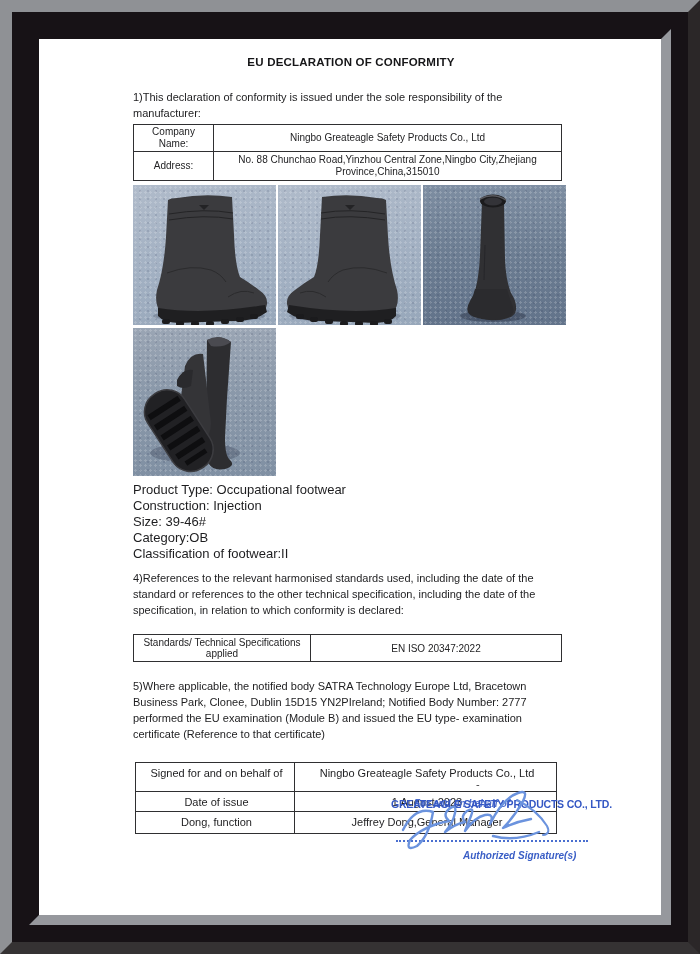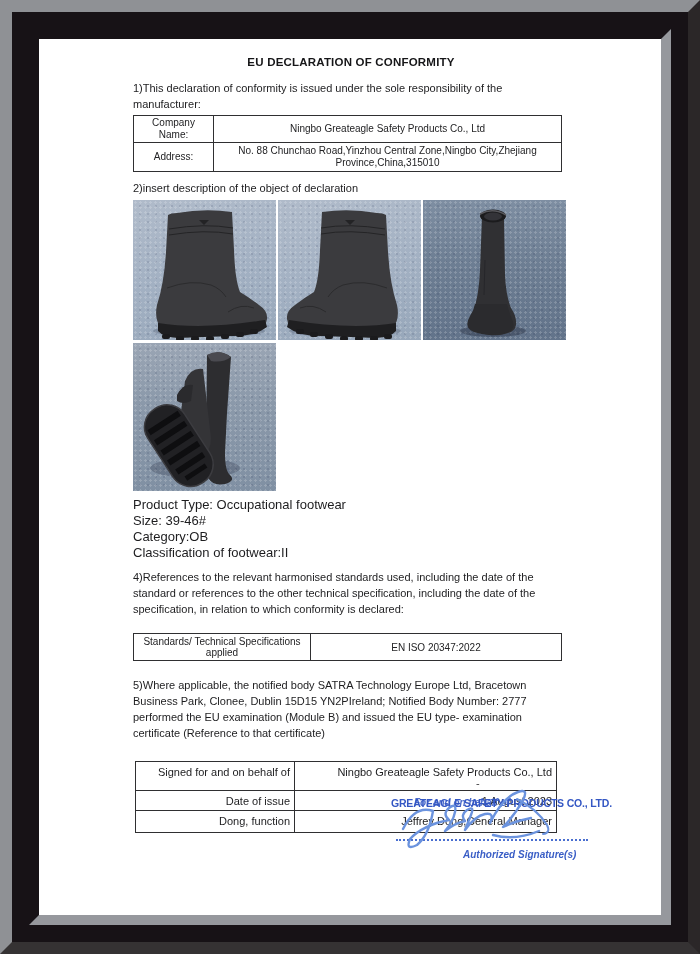--- a/index.html
+++ b/index.html
@@ -23,21 +23,21 @@
     font-family:"Liberation Sans", sans-serif; color:#1d1d1f; overflow:hidden;
   }
 
   
   .content { position:absolute; left:94px; top:0; width:436px; }
   .doc-title {
     margin-top:17px; font-size:11.5px; font-weight:bold;
     text-align:center; letter-spacing:.2px; color:#161618;
   }
   .para { font-size:11px; line-height:16px; }
-  .p1 { margin-top:12px; }
+  .p1 { margin-top:21px; }
   .p2 { margin-top:8px; }
   .p4 { margin-top:8px; }
   .p5 { margin-top:16px; }
 
   table { border-collapse:collapse; }
   td { border:1px solid #2f2f31; }
 
   .ctable { width:429px; margin-top:3px; font-size:10px; }
   .ctable td { text-align:center; vertical-align:middle; padding:1px 6px; line-height:12px; color:#232325; }
   .ctable .lab { width:80px; }
@@ -66,21 +66,21 @@
   .specs { margin-top:6px; }
   .spec-line { font-size:13px; line-height:16px; }
 
   .stable { width:429px; margin-top:16px; font-size:10px; }
   .stable td { text-align:center; vertical-align:middle; line-height:11px; padding:2px 6px; height:26px; color:#232325; }
   .stable .c1 { width:177px; }
 
   
   .sig-area { position:relative; margin-top:20px; height:100px; }
   .gtable { width:422px; margin-left:2px; font-size:11px; }
-  .gtable td { text-align:right; vertical-align:top; padding:4px 4px 2px 7px; line-height:13px; }
+  .gtable td { text-align:center; vertical-align:top; padding:4px 4px 2px 7px; line-height:13px; }
   .gtable .c1 { width:159px; }
   .gtable .r1 td { height:29px; }
   .gtable .r2 td { height:20px; }
   .gtable .r3 td { height:22px; }
 
   
   .stamp { position:absolute; color:#3a5ec6; z-index:5; }
   .stamp-dash { left:343px; top:16px; color:#3c3c3e; font-size:11px; z-index:4; }
   .stamp-line1 {
     left:281px; top:36px; font-size:10px; font-weight:bold; font-style:italic;
@@ -120,21 +120,20 @@
           <td class="lab">Company Name:</td>
           <td>Ningbo Greateagle Safety Products Co., Ltd</td>
         </tr>
         <tr class="r2">
           <td class="lab">Address:</td>
           <td>No. 88 Chunchao Road,Yinzhou Central Zone,Ningbo City,Zhejiang Province,China,315010</td>
         </tr>
       </tbody>
             </table>
 
-      <div class="para p2">2)insert description of the object of declaration</div>
 
       <div class="photos">
 
         <div class="photo photo-a">
           <svg width="143" height="140" viewBox="0 0 143 140">
             <ellipse cx="76" cy="131" rx="56" ry="6" fill="rgba(30,40,65,.22)"></ellipse>
             <path d="M44 13 Q72 8 99 12 L101 50 Q102 80 107 92 Q117 98 126 105 Q135 111 134 119 L132 127 Q110 133 80 132 Q50 132 28 128 Q21 119 24 105 Q31 84 33 52 L35 15 Q38 13 44 13 Z" fill="#3b3b3e"></path>
             <path d="M36 29 Q72 23 100 28" stroke="#242426" stroke-width="1" fill="none"></path>
             <path d="M36 35 Q72 29 100 34" stroke="#242426" stroke-width="1" fill="none"></path>
             <path d="M66 20 L76 20 L71 25 Z" fill="#232325"></path>
@@ -213,20 +212,21 @@
               </g>
               <rect x="26" y="58" width="44" height="88" rx="21" fill="none" stroke="#3c3c40" stroke-width="1.5"></rect>
             </g>
             <path d="M44 52 Q50 40 60 42 L58 58 Q50 62 44 58 Z" fill="#2a2a2d"></path>
           </svg>
         </div>
       </div>
 
       <div class="specs">
         <div class="spec-line">Product Type: Occupational footwear</div>
+        <div class="spec-line">Construction: Injection</div>
         <div class="spec-line">Size: 39-46#</div>
         <div class="spec-line">Category:OB</div>
         <div class="spec-line">Classification of footwear:II</div>
       </div>
 
       <div class="para p4">4)References to the relevant harmonised standards used, including the date of the standard or references to the other technical specification, including the date of the specification, in relation to which conformity is declared:</div>
 
       <table class="stable">
         <tbody>
                 <tr>

